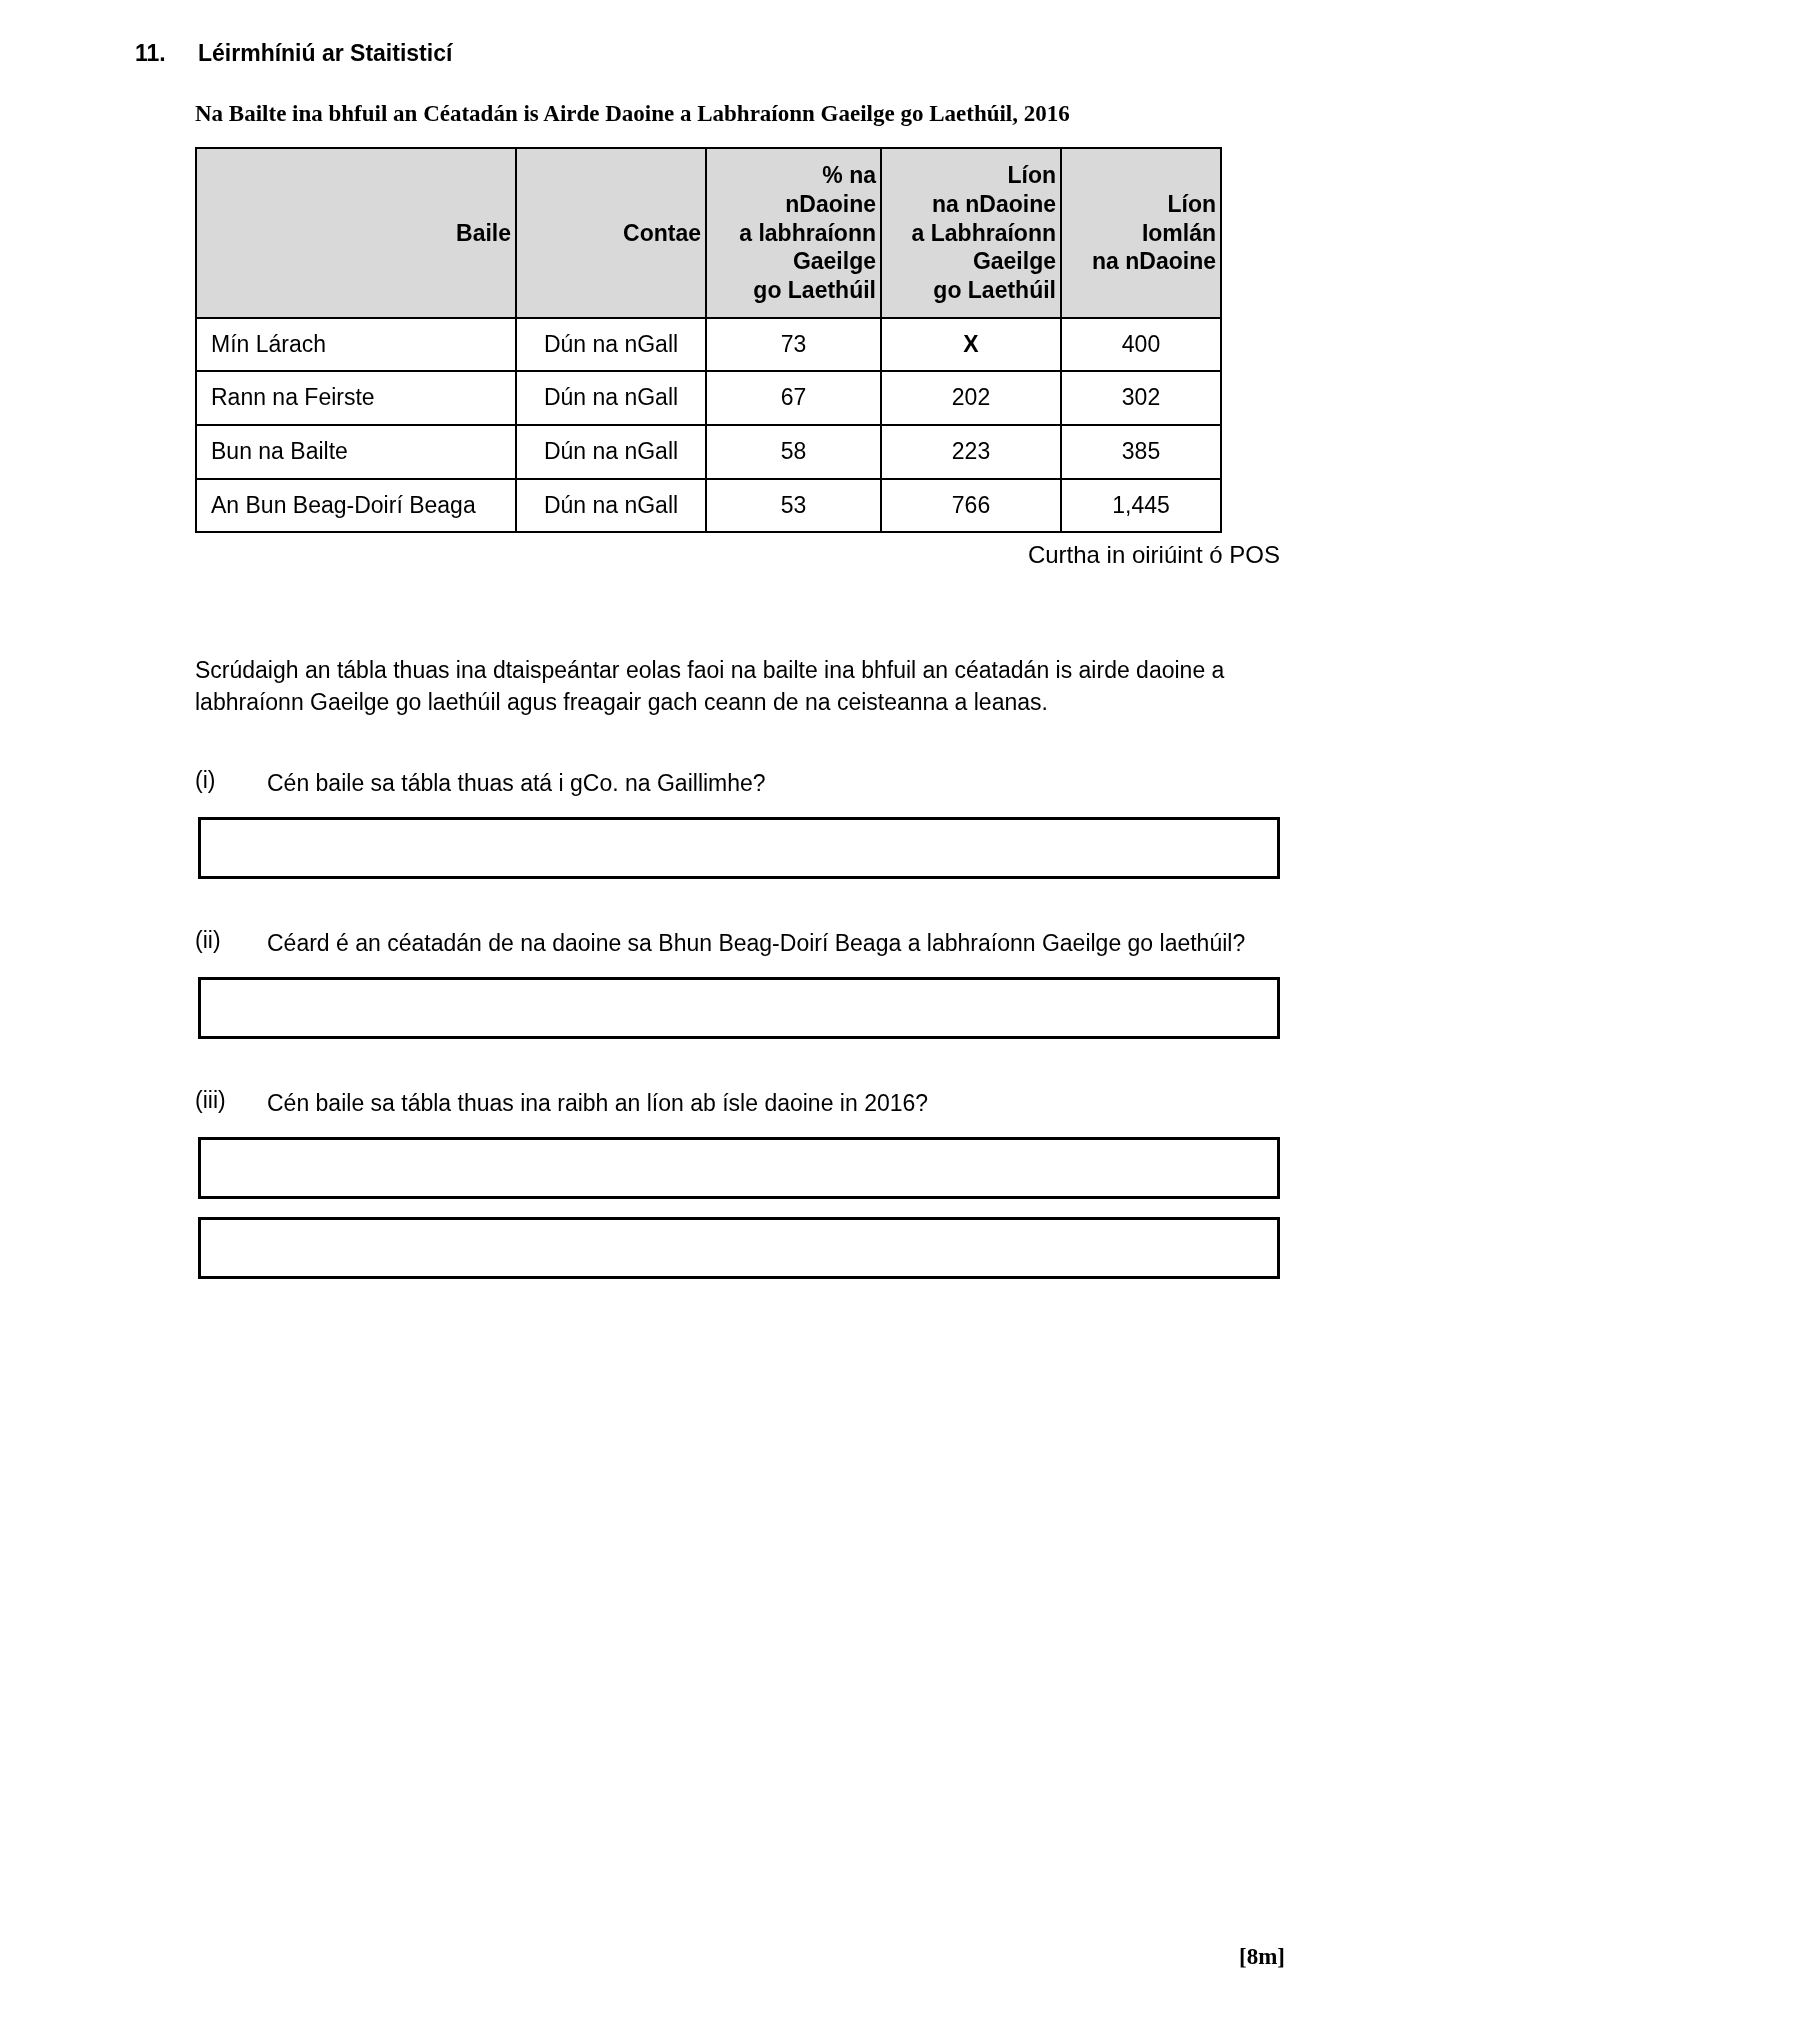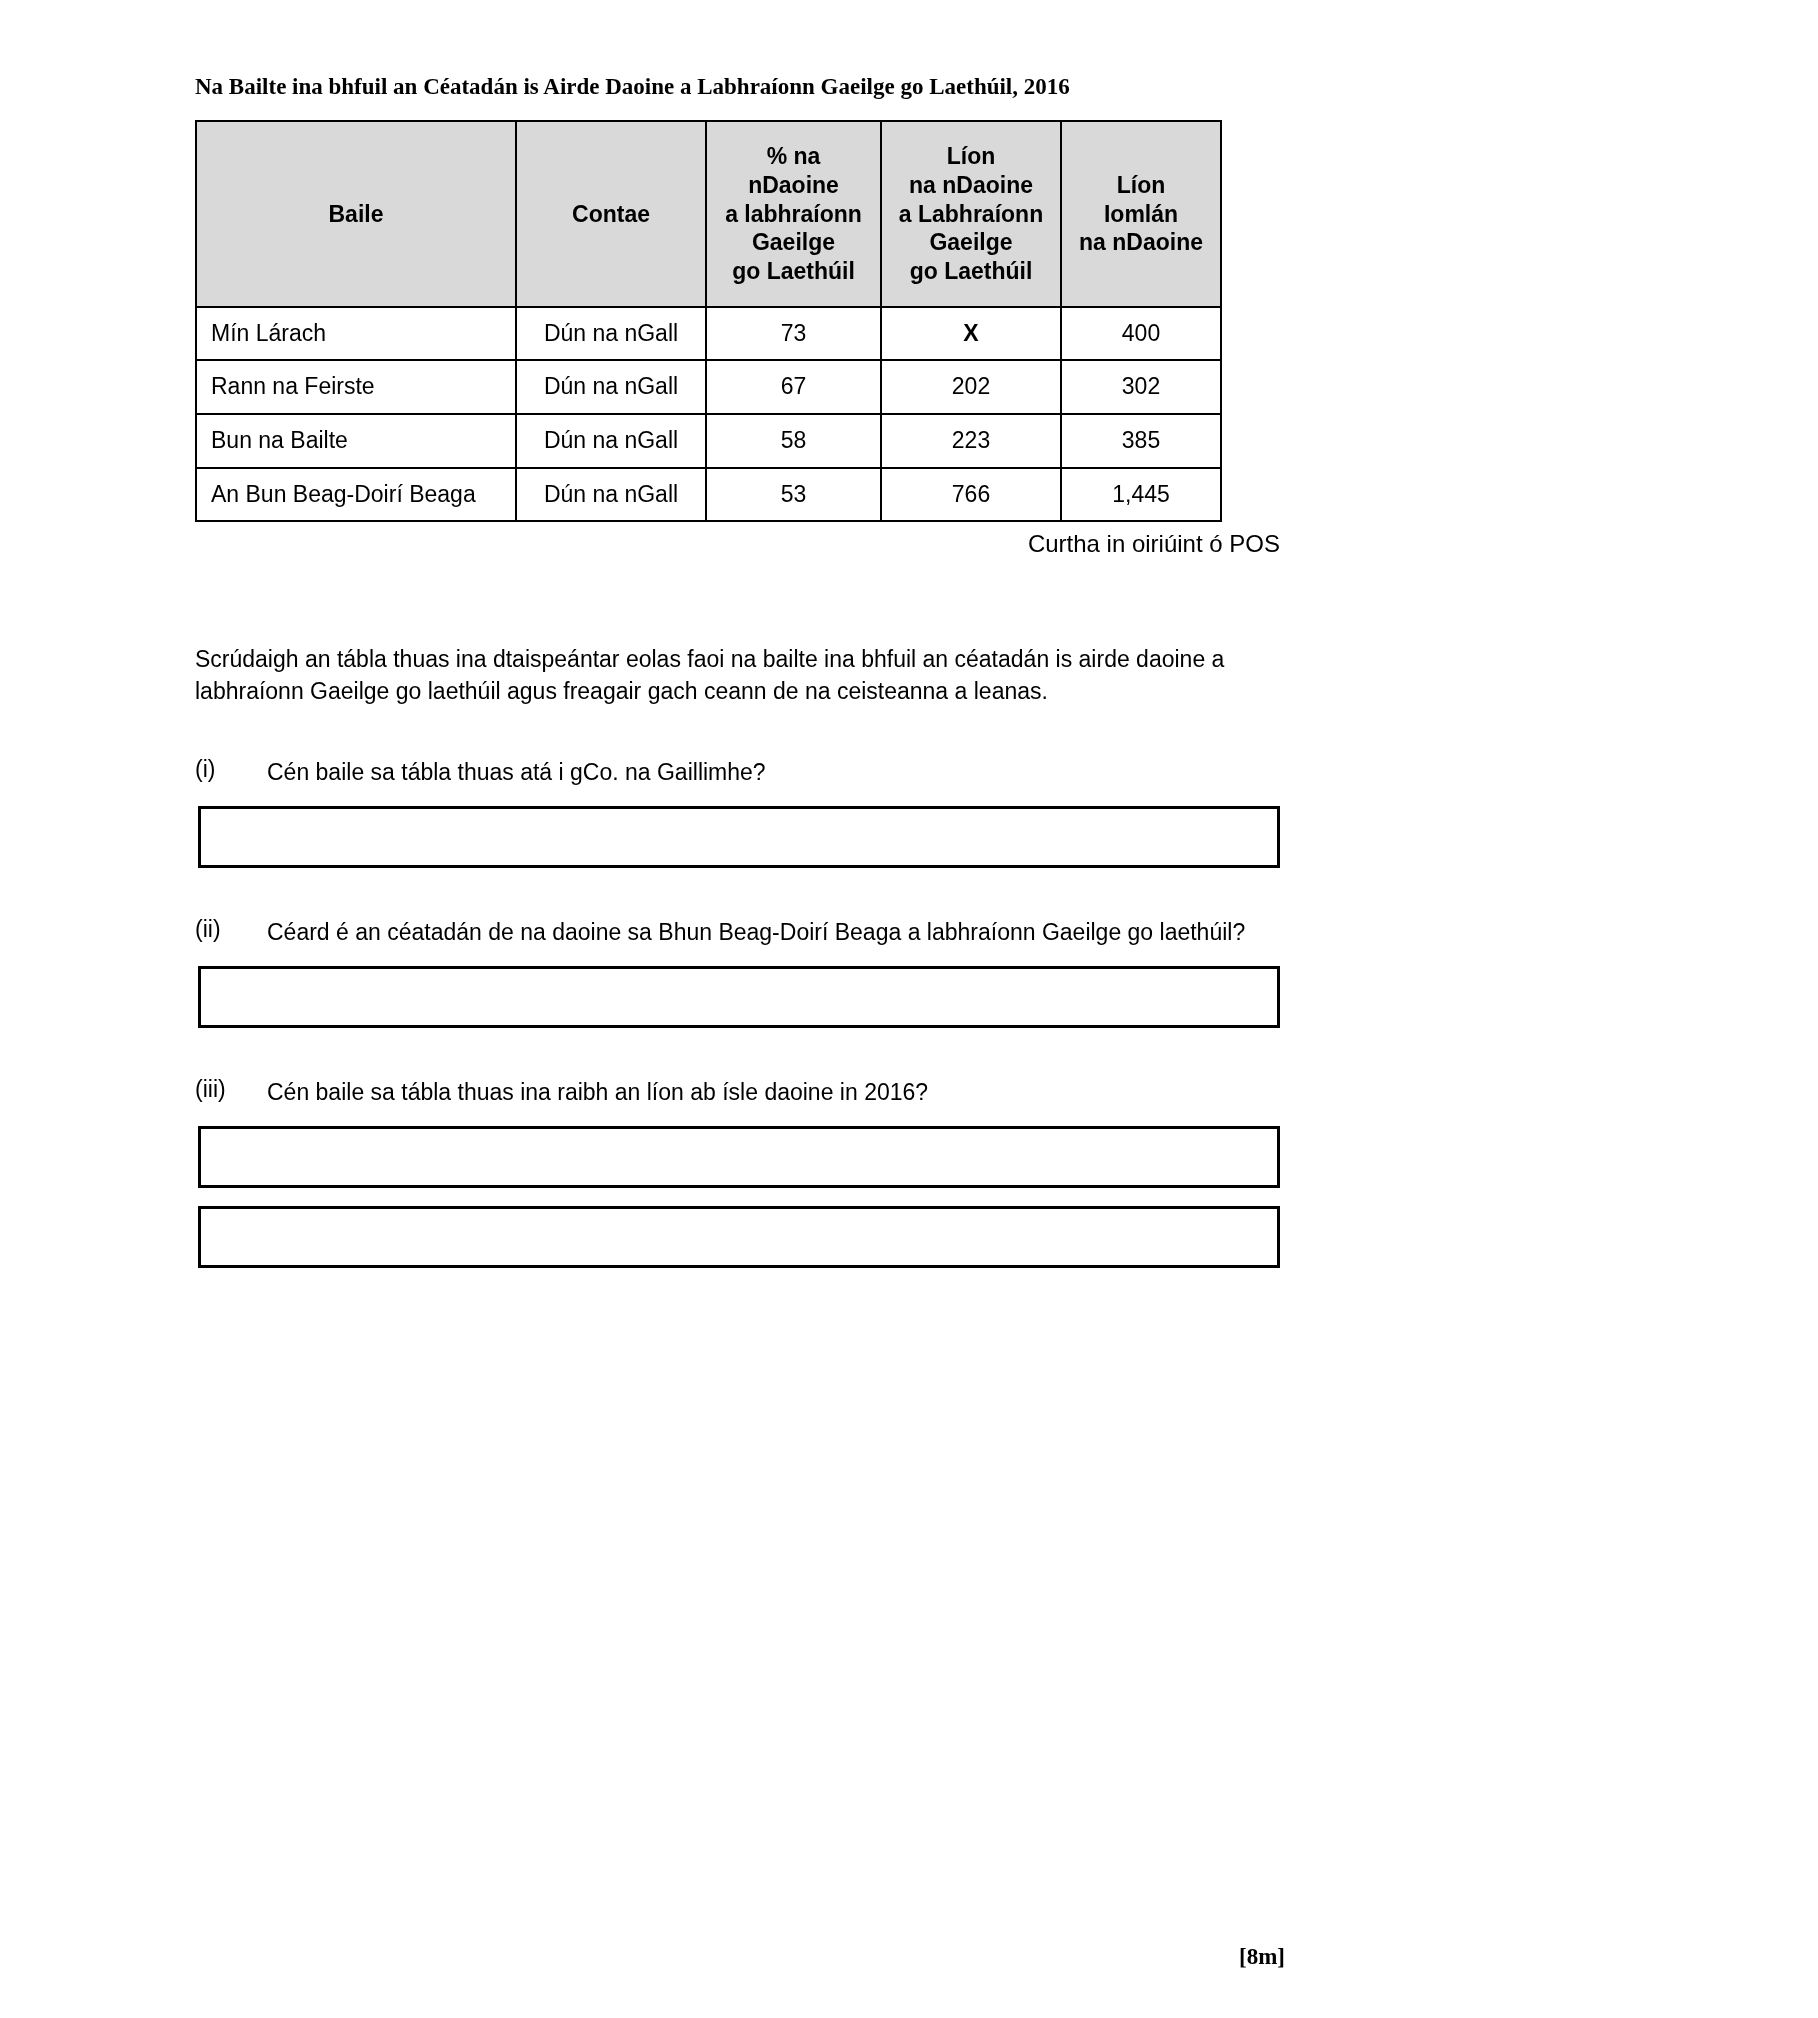--- a/index.html
+++ b/index.html
@@ -32,25 +32,25 @@
     border-collapse: collapse;
     margin: 20px 0 0 60px;
     table-layout: fixed;
   }
   table.stats th, table.stats td {
     border: 2px solid #000000;
   }
   table.stats th {
     background: #d9d9d9;
     font-weight: bold;
-    text-align: center;
+    text-align: right;
     vertical-align: middle;
     white-space: pre-line;
     line-height: 1.25;
-    padding: 20px 4px;
+    padding: 12px 4px;
   }
   table.stats td {
     padding: 12px 16px;
     text-align: center;
     vertical-align: middle;
     line-height: 1.2;
   }
   table.stats td.c-baile { text-align: left; padding-left: 14px; }
   .bold { font-weight: bold; }
 
@@ -88,20 +88,24 @@
     bottom: 48px;
     font-weight: bold;
     font-family: Liberation Serif, serif;
   }
 </style>
 </head>
 <body>
 
 <div class="page">
 
+  <div class="q-header">
+    <span class="q-no">11.</span>
+    <span>Léirmhíniú ar Staitisticí</span>
+  </div>
 
   <div class="table-title">Na Bailte ina bhfuil an Céatadán is Airde Daoine a Labhraíonn Gaeilge go Laethúil, 2016</div>
 
   <table class="stats">
     <colgroup>
       <col style="width:320px">
         <col style="width:190px">
         <col style="width:175px">
         <col style="width:180px">
         <col style="width:160px">

